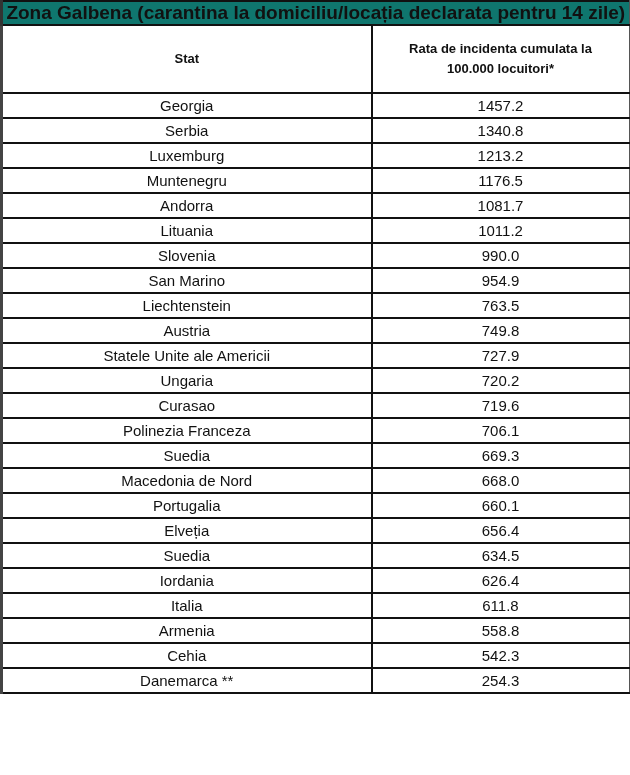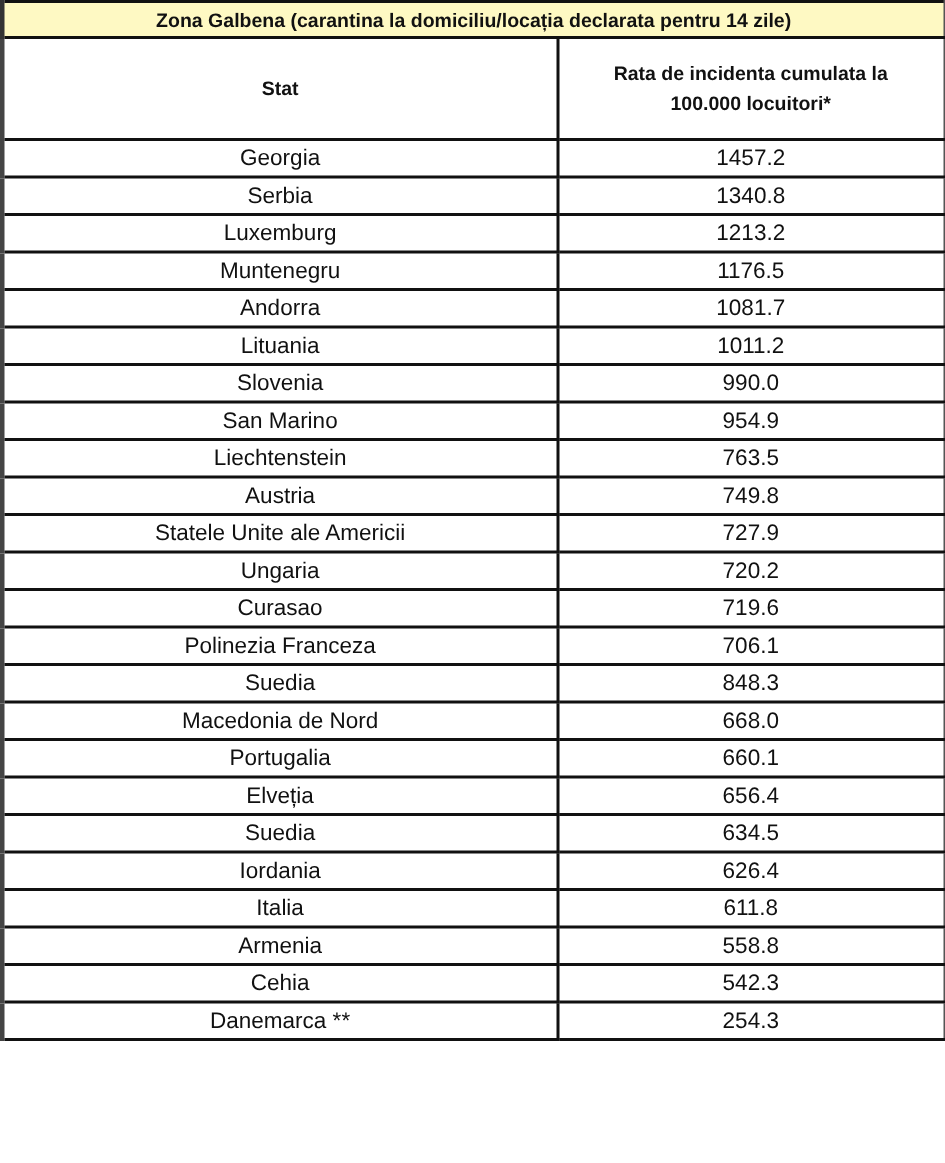--- a/index.html
+++ b/index.html
@@ -2,21 +2,21 @@
 <html><head>
 <meta charset="utf-8">
 <style>
   html, body { margin: 0; padding: 0; background: #ffffff; }
   body { width: 630px; height: 775px; overflow: hidden; font-family: "Liberation Sans", "DejaVu Sans", sans-serif; color: #111; }
   .sheet { position: absolute; left: 0; top: 0; width: 628px; }
   table { border-collapse: collapse; width: 628px; table-layout: fixed; }
   td, th { border: 2px solid #111; text-align: center; padding: 0; font-size: 15px; }
   .col-state { width: 370px; }
   .col-rate { width: 258px; }
-  .title-row th { background: #fef9c3; height: 22px; font-weight: bold; font-size: 13px; border-left: 3px solid #333; }
+  .title-row th { background: #0f766e; height: 22px; font-weight: bold; font-size: 19px; border-left: 3px solid #333; }
   .head-row th { height: 66px; font-weight: bold; font-size: 13px; line-height: 20px; }
   .head-row th:first-child { border-left: 3px solid #444; }
   .data-row td { height: 23px; line-height: 22px; }
   .data-row td:first-child { border-left: 3px solid #444; }
   th:last-child, td:last-child { border-right: 2px solid #555; }
   .rate-label { display: inline-block; width: 200px; }
 </style>
 </head>
 <body>
 
@@ -87,21 +87,21 @@
         <tr class="data-row">
           <td>Curasao</td>
           <td>719.6</td>
         </tr>
         <tr class="data-row">
           <td>Polinezia Franceza</td>
           <td>706.1</td>
         </tr>
         <tr class="data-row">
           <td>Suedia</td>
-          <td>848.3</td>
+          <td>669.3</td>
         </tr>
         <tr class="data-row">
           <td>Macedonia de Nord</td>
           <td>668.0</td>
         </tr>
         <tr class="data-row">
           <td>Portugalia</td>
           <td>660.1</td>
         </tr>
         <tr class="data-row">

